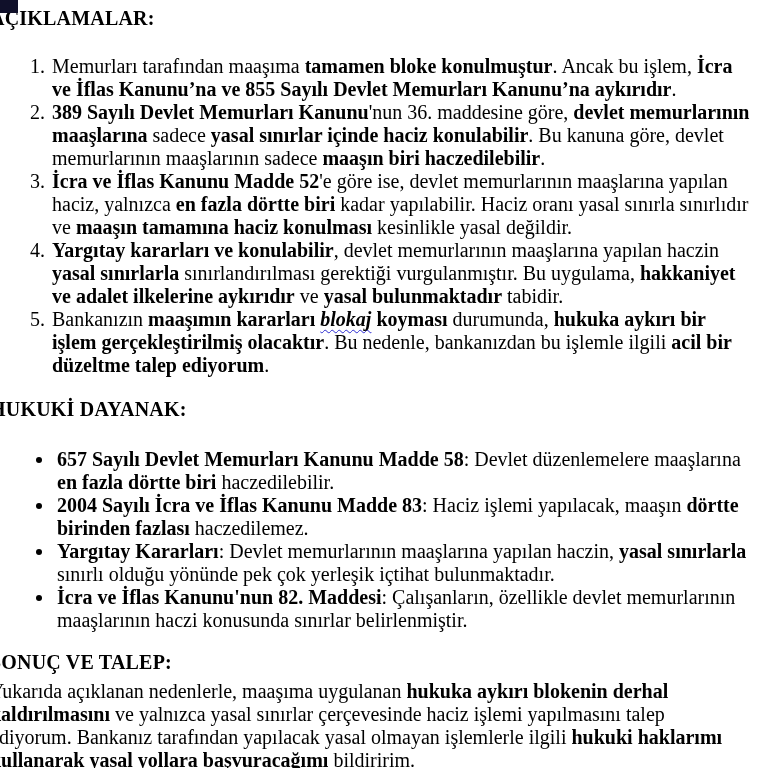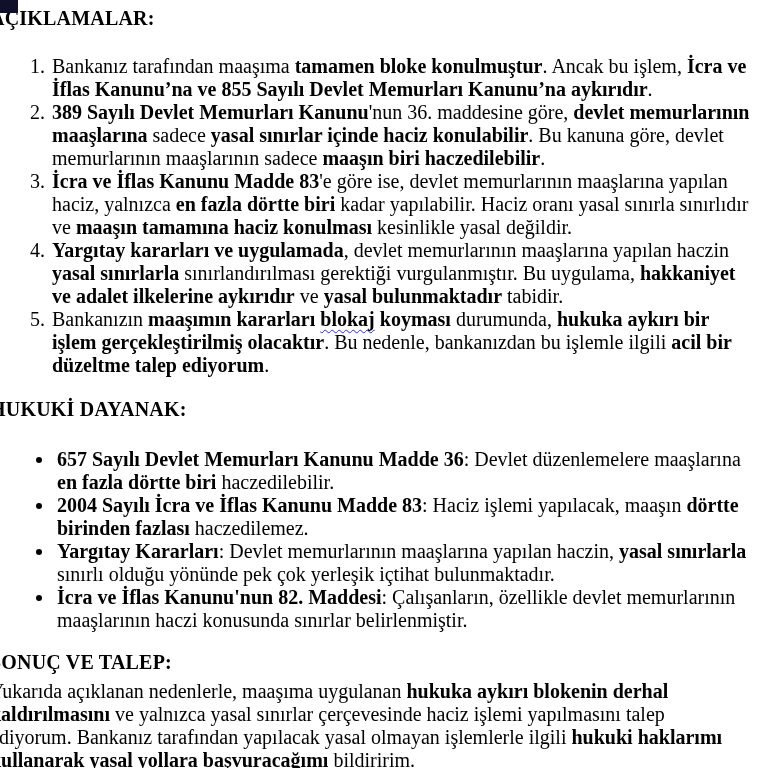--- a/index.html
+++ b/index.html
@@ -57,43 +57,44 @@
     line-height: 23px;
   }
   .b { font-weight: bold; }
   .sq {
     text-decoration: underline;
     text-decoration-style: wavy;
     text-decoration-color: var(--sq, #2a2ad0);
     text-decoration-thickness: 1px;
     text-underline-offset: 3px;
     text-decoration-skip-ink: none;
+    font-style: italic;
   }
 </style>
 </head>
 <body>
 
 <div class="page">
   <div class="corner-artifact"></div>
   <div class="doc">
 
     <h2 class="h h-aciklamalar">AÇIKLAMALAR:</h2>
 
     <ol class="num-list">
-      <li><span>Bankanız tarafından maaşıma </span><span class="b">tamamen bloke konulmuştur</span><span>. Ancak bu işlem, </span><span class="b">İcra ve İflas Kanunu’na ve 855 Sayılı Devlet Memurları Kanunu’na aykırıdır</span><span>.</span></li>
+      <li><span>Memurları tarafından maaşıma </span><span class="b">tamamen bloke konulmuştur</span><span>. Ancak bu işlem, </span><span class="b">İcra ve İflas Kanunu’na ve 855 Sayılı Devlet Memurları Kanunu’na aykırıdır</span><span>.</span></li>
       <li><span class="b">389 Sayılı Devlet Memurları Kanunu</span><span>'nun 36. maddesine göre, </span><span class="b">devlet memurlarının maaşlarına</span><span> sadece </span><span class="b">yasal sınırlar içinde haciz konulabilir</span><span>. Bu kanuna göre, devlet memurlarının maaşlarının sadece </span><span class="b">maaşın biri haczedilebilir</span><span>.</span></li>
-      <li><span class="b">İcra ve İflas Kanunu Madde 83</span><span>'e göre ise, devlet memurlarının maaşlarına yapılan haciz, yalnızca </span><span class="b">en fazla dörtte biri</span><span> kadar yapılabilir. Haciz oranı yasal sınırla sınırlıdır ve </span><span class="b">maaşın tamamına haciz konulması</span><span> kesinlikle yasal değildir.</span></li>
-      <li><span class="b">Yargıtay kararları ve uygulamada</span><span>, devlet memurlarının maaşlarına yapılan haczin </span><span class="b">yasal sınırlarla</span><span> sınırlandırılması gerektiği vurgulanmıştır. Bu uygulama, </span><span class="b">hakkaniyet ve adalet ilkelerine aykırıdır</span><span> ve </span><span class="b">yasal bulunmaktadır</span><span> tabidir.</span></li>
+      <li><span class="b">İcra ve İflas Kanunu Madde 52</span><span>'e göre ise, devlet memurlarının maaşlarına yapılan haciz, yalnızca </span><span class="b">en fazla dörtte biri</span><span> kadar yapılabilir. Haciz oranı yasal sınırla sınırlıdır ve </span><span class="b">maaşın tamamına haciz konulması</span><span> kesinlikle yasal değildir.</span></li>
+      <li><span class="b">Yargıtay kararları ve konulabilir</span><span>, devlet memurlarının maaşlarına yapılan haczin </span><span class="b">yasal sınırlarla</span><span> sınırlandırılması gerektiği vurgulanmıştır. Bu uygulama, </span><span class="b">hakkaniyet ve adalet ilkelerine aykırıdır</span><span> ve </span><span class="b">yasal bulunmaktadır</span><span> tabidir.</span></li>
       <li><span>Bankanızın </span><span class="b">maaşımın kararları </span><span class="b sq">blokaj</span><span class="b"> koyması</span><span> durumunda, </span><span class="b">hukuka aykırı bir işlem gerçekleştirilmiş olacaktır</span><span>. Bu nedenle, bankanızdan bu işlemle ilgili </span><span class="b">acil bir düzeltme talep ediyorum</span><span>.</span></li>
     </ol>
 
     <h2 class="h h-hukuki">HUKUKİ DAYANAK:</h2>
 
     <ul class="bullet-list">
-      <li><span class="b">657 Sayılı Devlet Memurları Kanunu Madde 36</span><span>: Devlet düzenlemelere maaşlarına </span><span class="b">en fazla dörtte biri</span><span> haczedilebilir.</span></li>
+      <li><span class="b">657 Sayılı Devlet Memurları Kanunu Madde 58</span><span>: Devlet düzenlemelere maaşlarına </span><span class="b">en fazla dörtte biri</span><span> haczedilebilir.</span></li>
       <li><span class="b">2004 Sayılı İcra ve İflas Kanunu Madde 83</span><span>: Haciz işlemi yapılacak, maaşın </span><span class="b">dörtte birinden fazlası</span><span> haczedilemez.</span></li>
       <li><span class="b">Yargıtay Kararları</span><span>: Devlet memurlarının maaşlarına yapılan haczin, </span><span class="b">yasal sınırlarla</span><span> sınırlı olduğu yönünde pek çok yerleşik içtihat bulunmaktadır.</span></li>
       <li><span class="b">İcra ve İflas Kanunu'nun 82. Maddesi</span><span>: Çalışanların, özellikle devlet memurlarının maaşlarının haczi konusunda sınırlar belirlenmiştir.</span></li>
     </ul>
 
     <h2 class="h h-sonuc">SONUÇ VE TALEP:</h2>
 
     <p class="body-par"><span>Yukarıda açıklanan nedenlerle, maaşıma uygulanan </span><span class="b">hukuka aykırı blokenin derhal kaldırılmasını</span><span> ve yalnızca yasal sınırlar çerçevesinde haciz işlemi yapılmasını talep ediyorum. Bankanız tarafından yapılacak yasal olmayan işlemlerle ilgili </span><span class="b">hukuki haklarımı kullanarak yasal yollara başvuracağımı</span><span> bildiririm.</span></p>
 
   </div>

